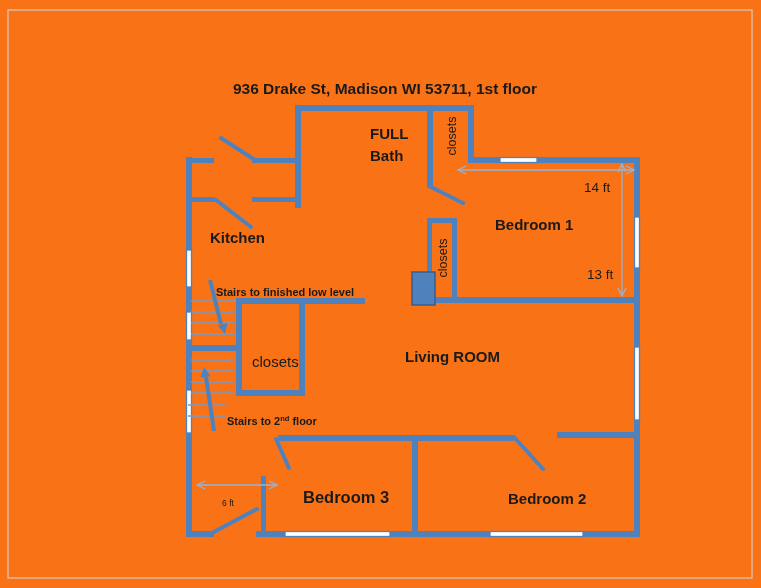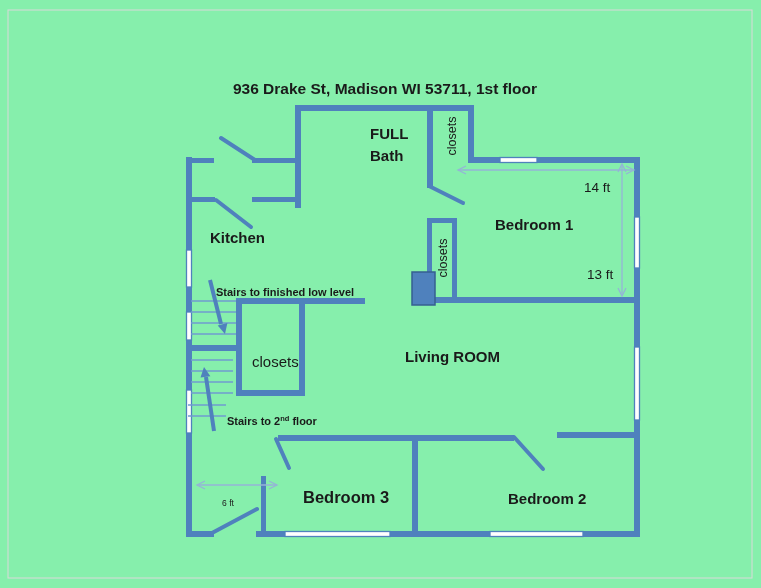--- a/index.html
+++ b/index.html
@@ -1,16 +1,16 @@
 <!DOCTYPE html>
 <html><head>
 <meta charset="utf-8">
 <style>
   html,body{margin:0;padding:0;background:#ffffff;}
-  .stage{position:relative;width:761px;height:588px;background:#86efac;overflow:hidden;}
+  .stage{position:relative;width:761px;height:588px;background:#f97316;overflow:hidden;}
   svg{display:block;}
   text{fill:#1a1a1a;font-family:"Liberation Sans",sans-serif;}
   .t-title{font-size:15.5px;font-weight:bold;}
   .t-room{font-size:15px;font-weight:bold;}
   .t-room-lg{font-size:16.5px;font-weight:bold;}
   .t-ann{font-size:11px;font-weight:bold;}
   .t-dim{font-size:13.5px;}
   .t-dim-sm{font-size:8.5px;}
   .t-closet{font-size:15px;}
   .t-closet-v{font-size:12.5px;}

